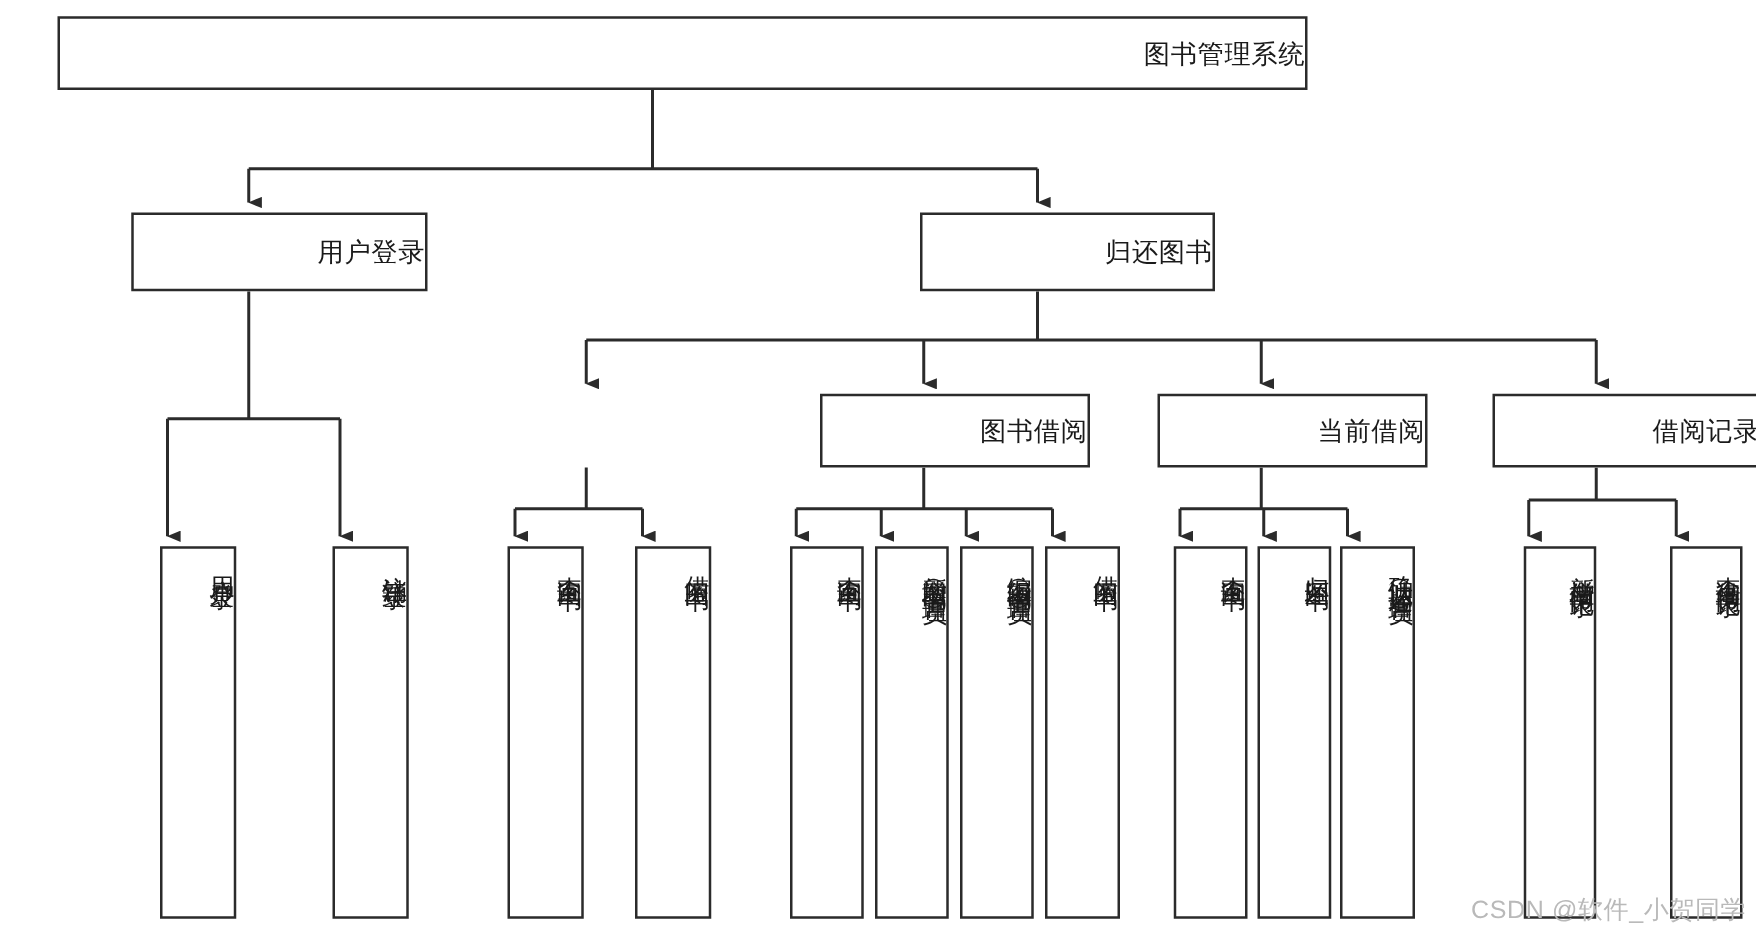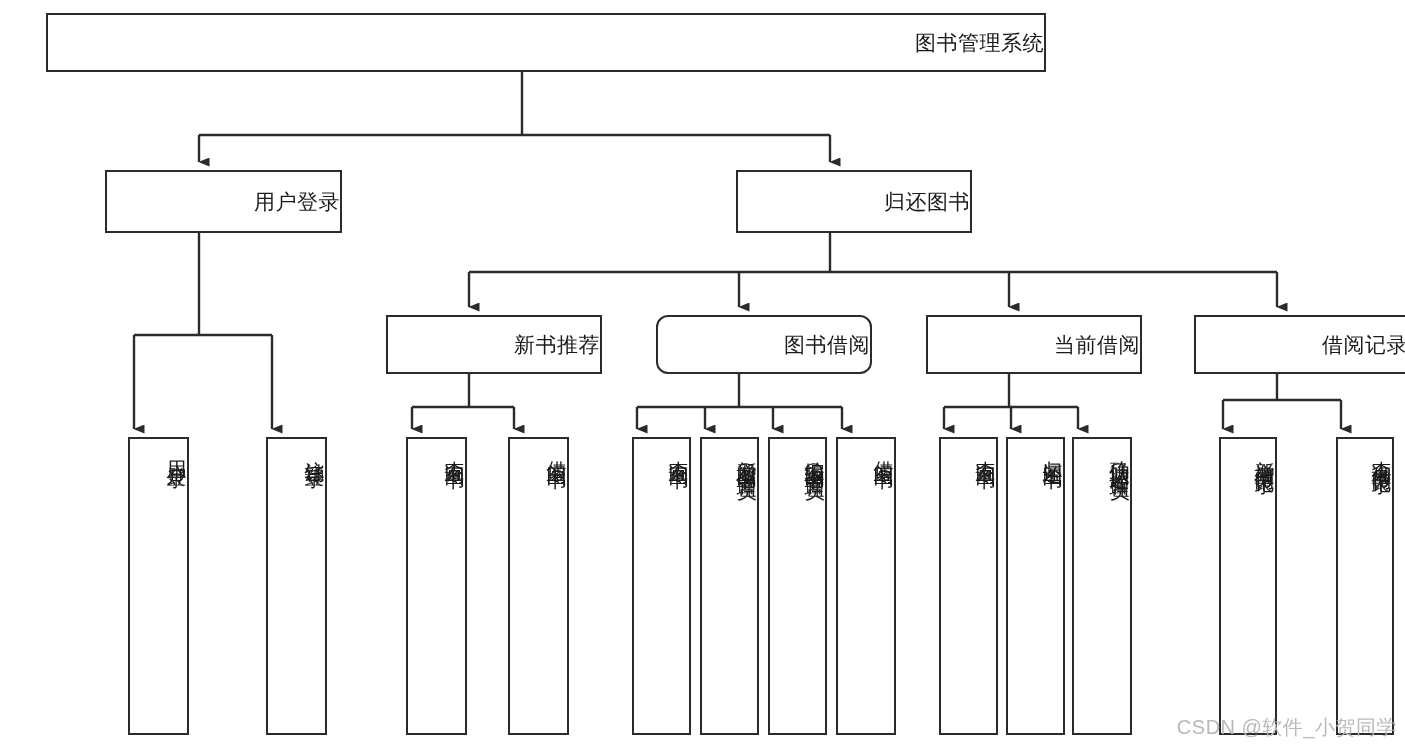--- a/index.html
+++ b/index.html
@@ -132,25 +132,22 @@
   </div>
 
   <div class="node-box horizontal" style="left:81px; top:170px; width:237px; height:63px;">
     <span class="htext">用户登录</span>
   </div>
 
   <div class="node-box horizontal" style="left:712px; top:170px; width:236px; height:63px;">
     <span class="htext">归还图书</span>
   </div>
 
-  <div class="node-box horizontal" style="left:362px; top:315px; width:216px; height:59px;">
-    <span class="htext">新书推荐</span>
-  </div>
-
-  <div class="node-box horizontal" style="left:632px; top:315px; width:216px; height:59px;border-radius:12px;">
+
+  <div class="node-box horizontal" style="left:632px; top:315px; width:216px; height:59px;">
     <span class="htext">图书借阅</span>
   </div>
 
   <div class="node-box horizontal" style="left:902px; top:315px; width:216px; height:59px;padding-left:24px;">
     <span class="htext">当前借阅</span>
   </div>
 
   <div class="node-box horizontal" style="left:1170px; top:315px; width:216px; height:59px;">
     <span class="htext">借阅记录</span>
   </div>

